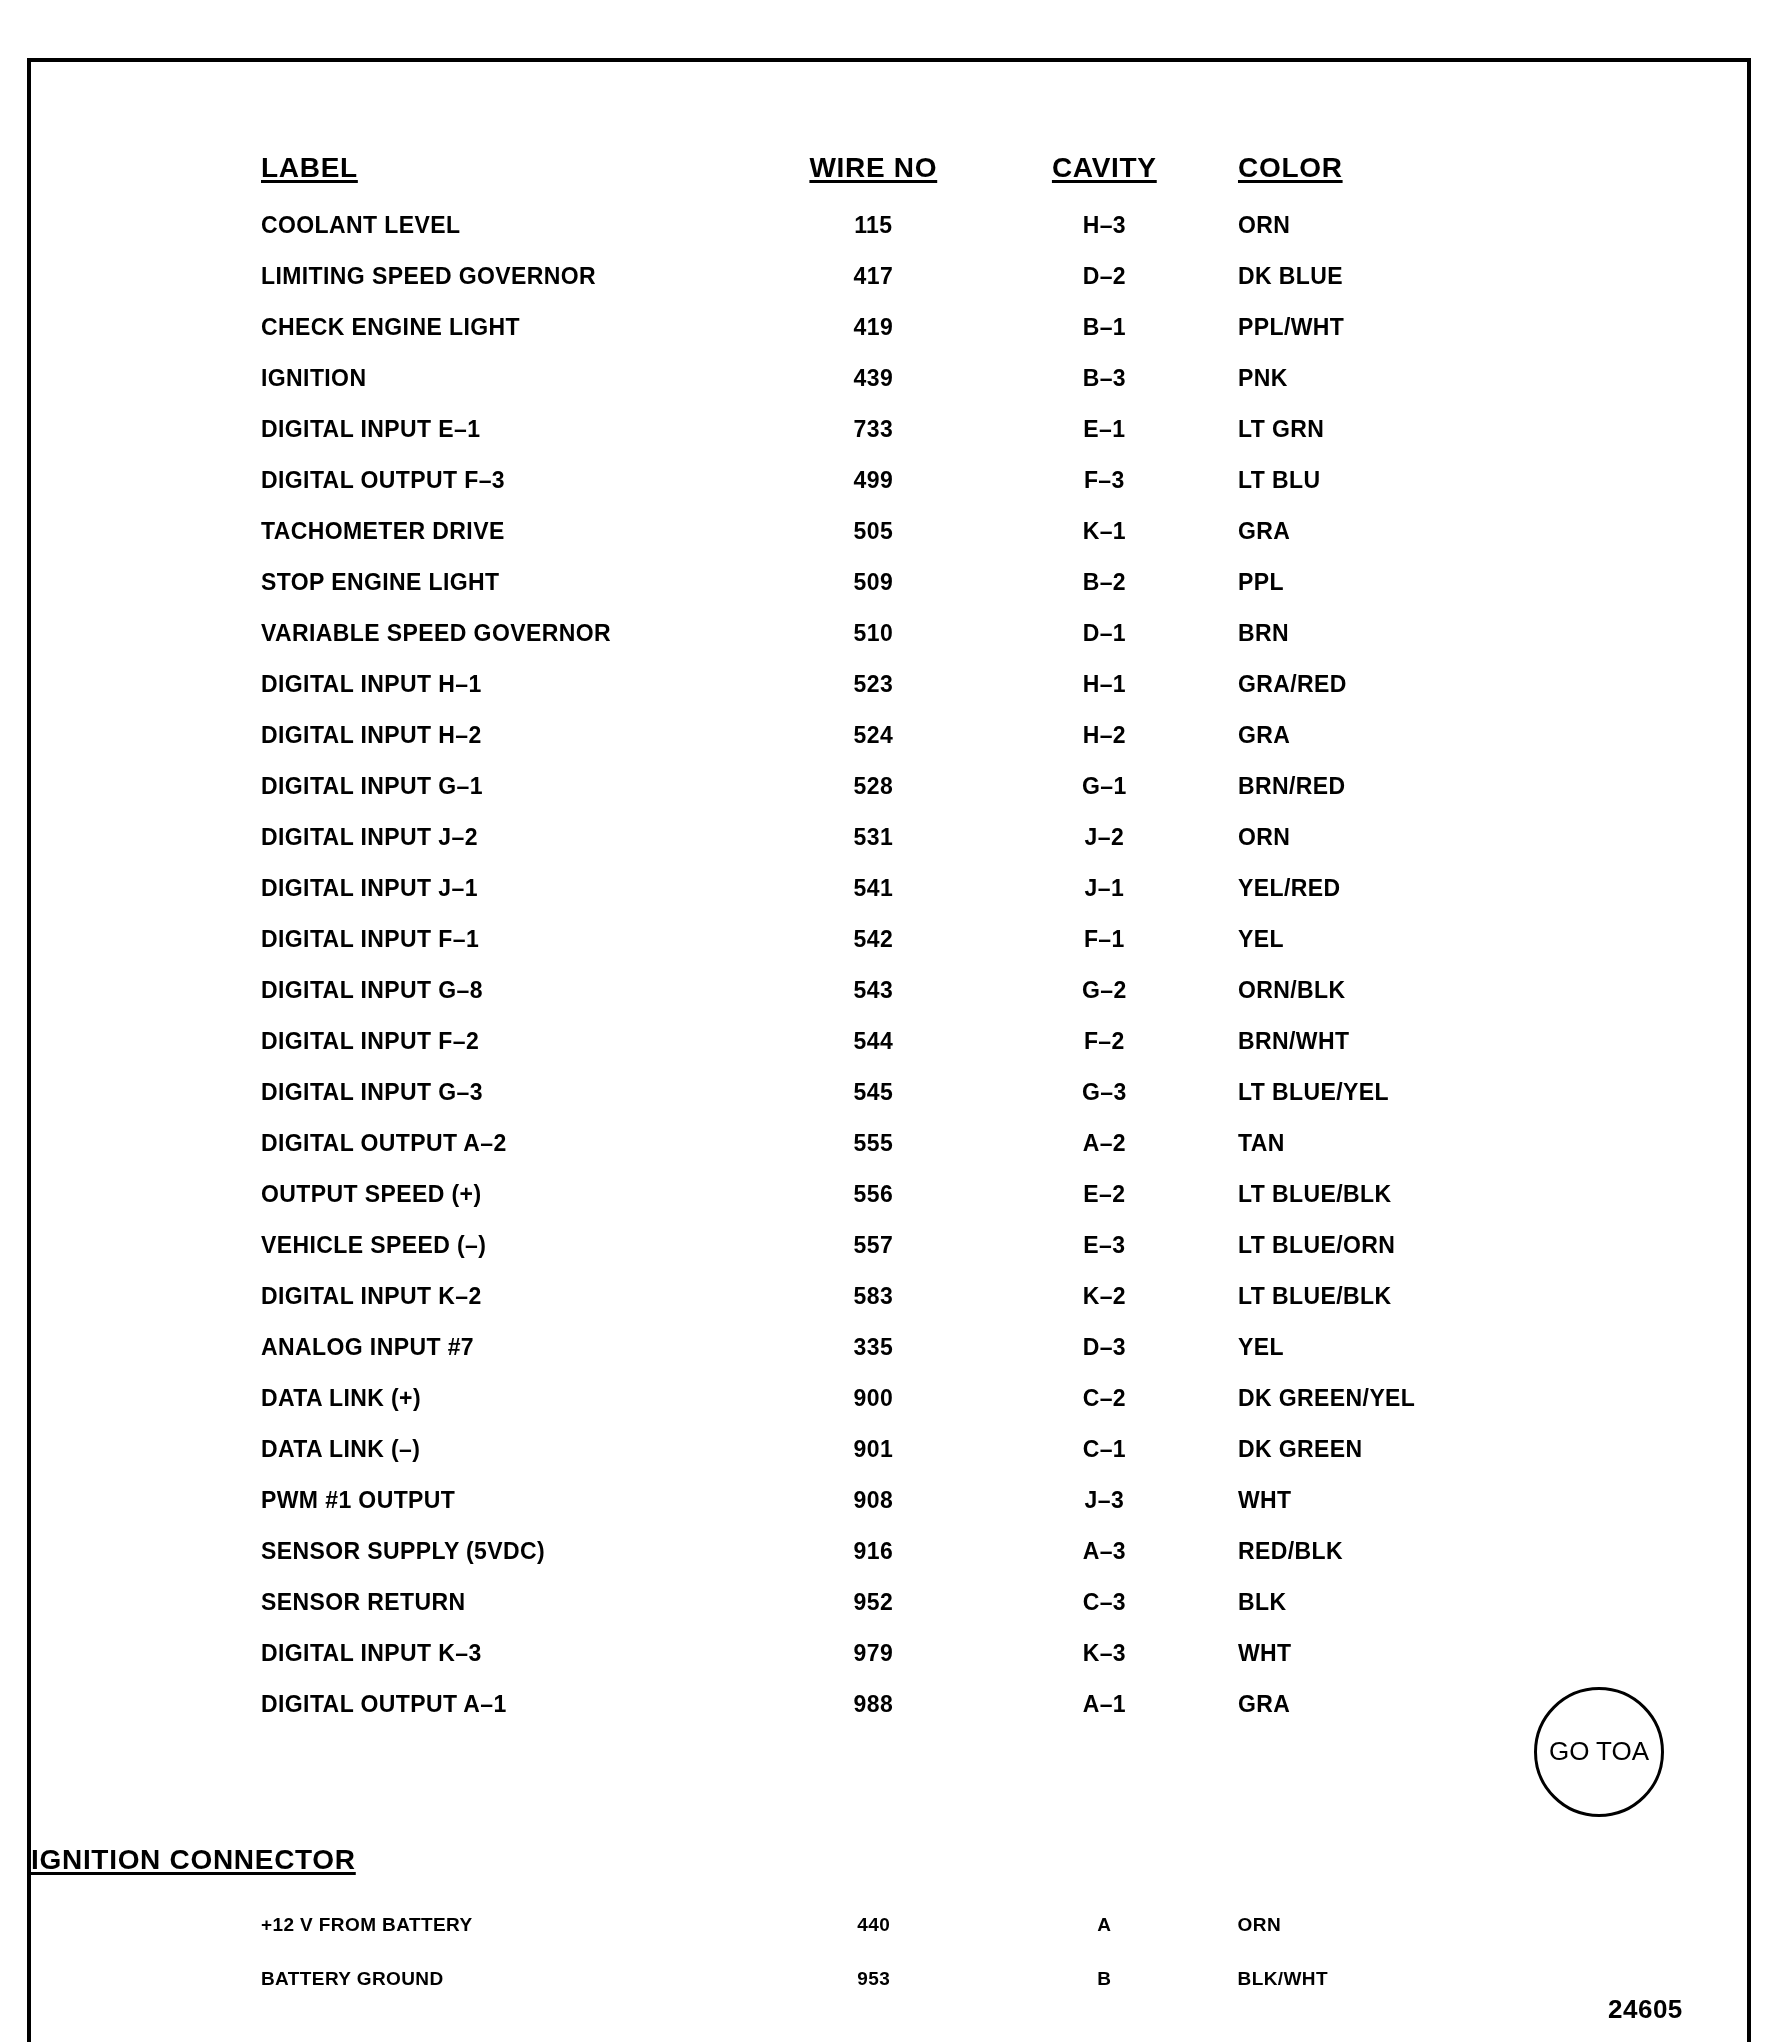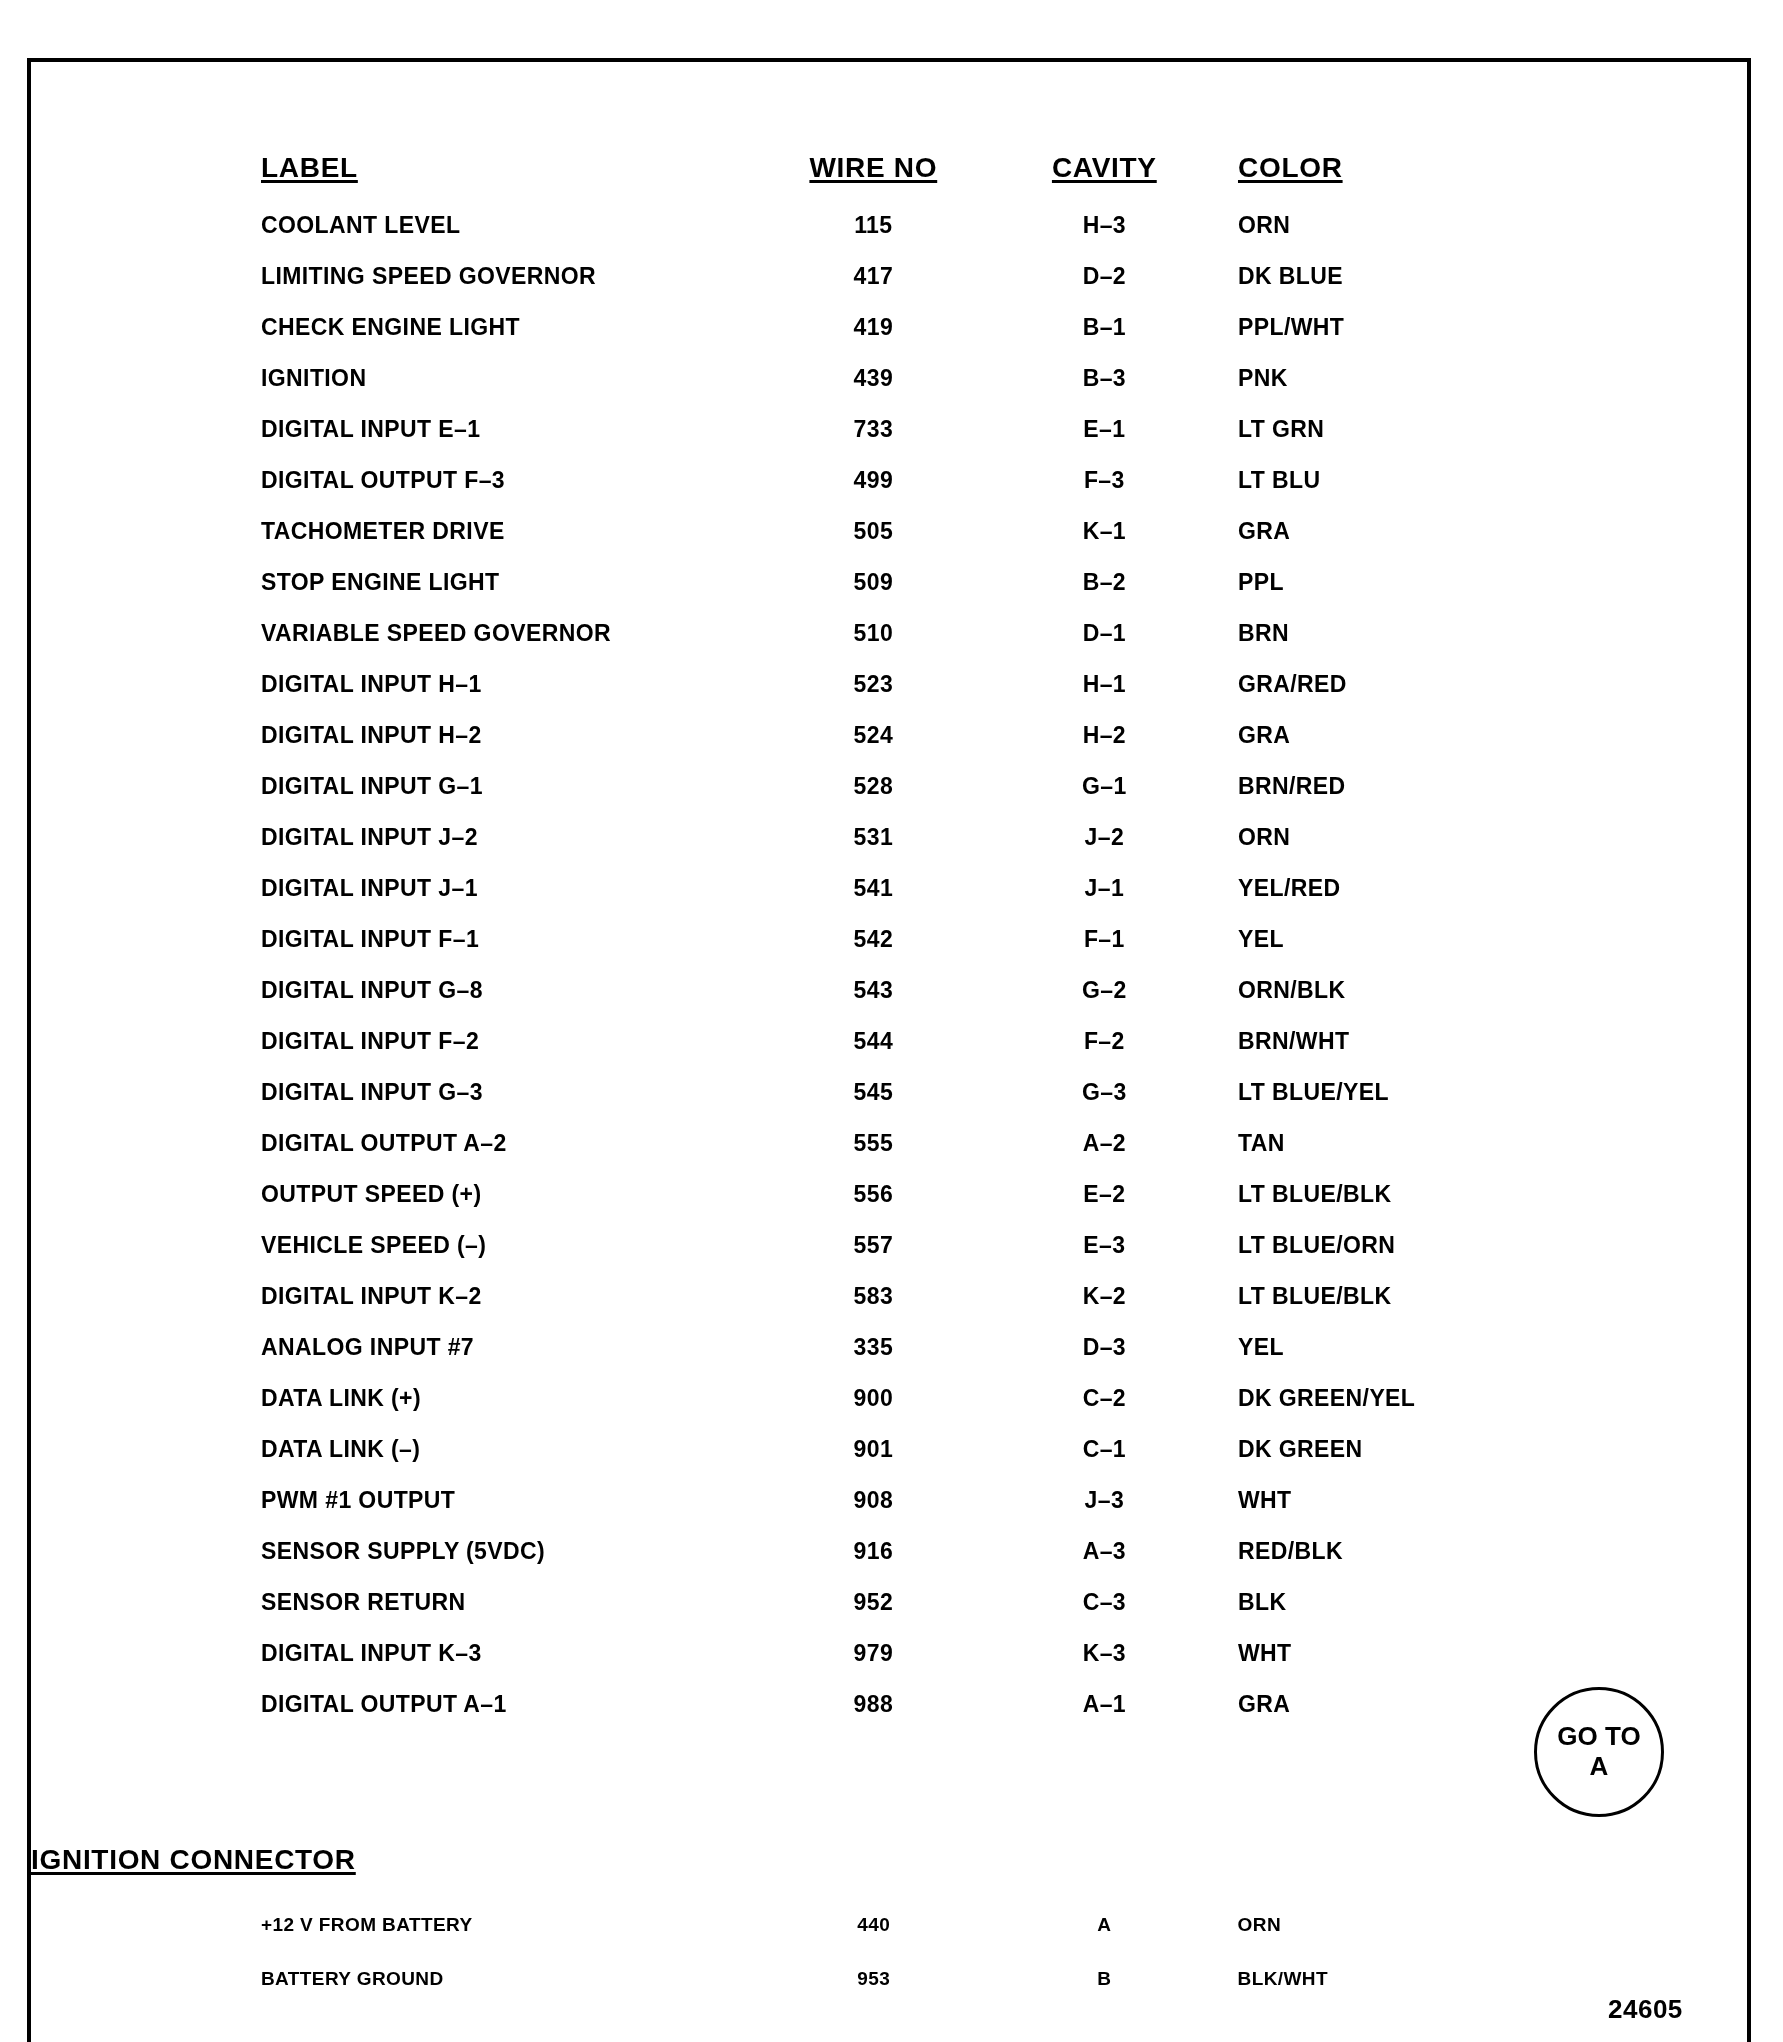--- a/index.html
+++ b/index.html
@@ -107,25 +107,25 @@
   
   .goto-circle {
     position: absolute;
     left: 1503px;
     top: 1625px;
     width: 124px;
     height: 124px;
     border: 3.6px solid #000000;
     border-radius: 50%;
     display: flex;
-    flex-direction: column;
+    flex-direction: row;
     align-items: center;
     justify-content: center;
     font-size: 26px;
-    font-weight: bold;
+    font-weight: normal;
     line-height: 1.15;
     text-align: center;
   }
 
   
   .dwg-number {
     position: absolute;
     left: 1577px;
     top: 1932px;
     font-size: 26px;

